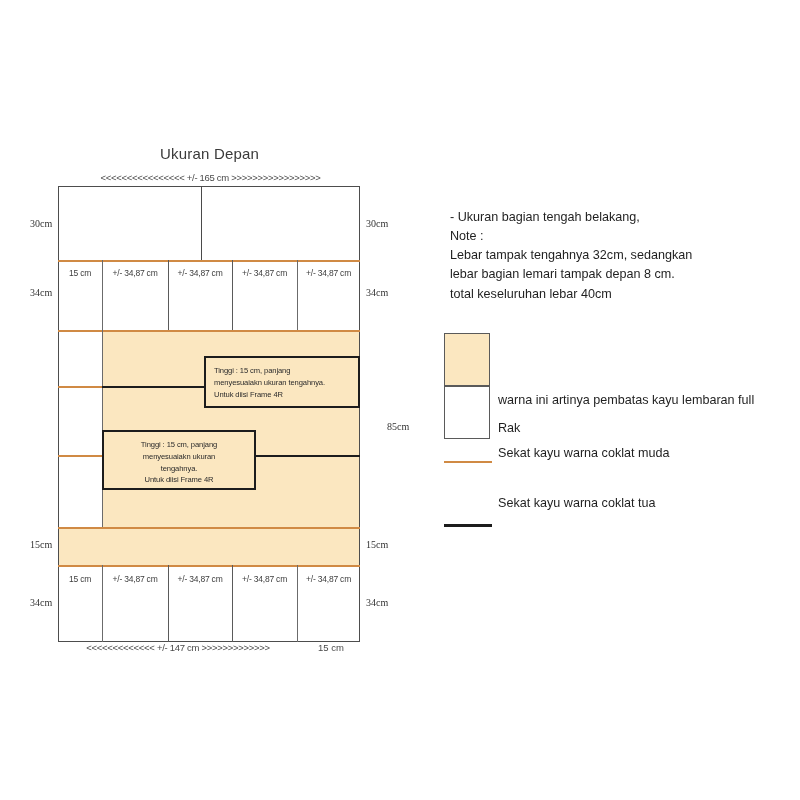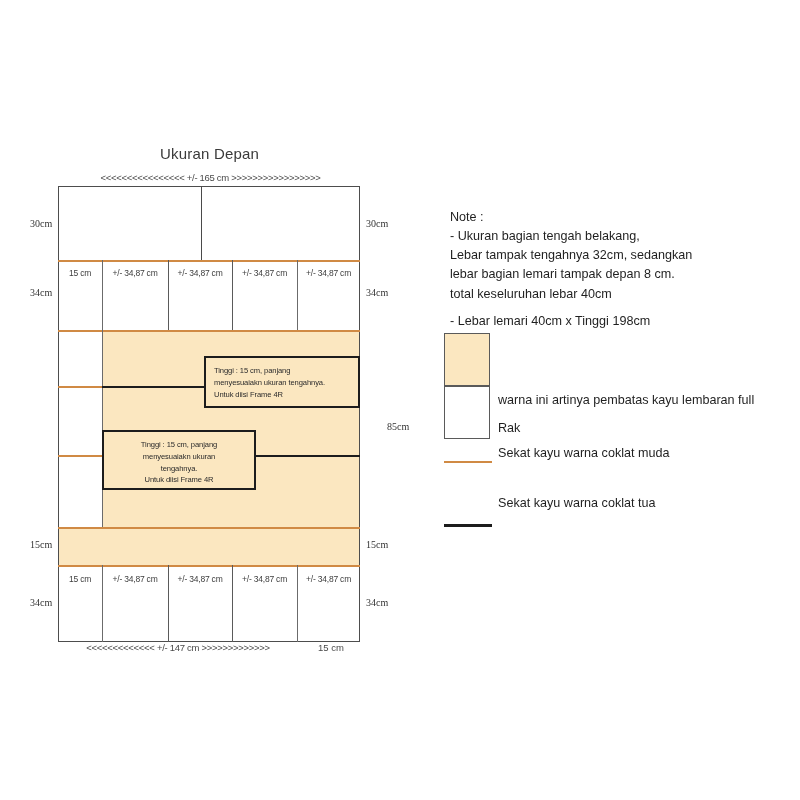--- a/index.html
+++ b/index.html
@@ -224,27 +224,26 @@
 <div class="dim-lbl abs" style="left:366px; top:218px;">30cm</div>
 <div class="dim-lbl abs" style="left:366px; top:287px;">34cm</div>
 <div class="dim-lbl abs" style="left:387px; top:421px;">85cm</div>
 <div class="dim-lbl abs" style="left:366px; top:539px;">15cm</div>
 <div class="dim-lbl abs" style="left:366px; top:597px;">34cm</div>
 
 <div class="abs" id="bottom-dim">&lt;&lt;&lt;&lt;&lt;&lt;&lt;&lt;&lt;&lt;&lt;&lt;&lt;   +/- 147 cm   &gt;&gt;&gt;&gt;&gt;&gt;&gt;&gt;&gt;&gt;&gt;&gt;&gt;</div>
 <div class="abs" id="bottom-dim-right">15 cm</div>
 
 <div class="abs" id="note">
+  <div>- Ukuran bagian tengah belakang,</div>
   <div>Note :</div>
-  <div>- Ukuran bagian tengah belakang,</div>
   <div> Lebar tampak tengahnya  32cm, sedangkan</div>
   <div>lebar bagian lemari tampak depan 8 cm.</div>
   <div>total keseluruhan lebar 40cm</div>
   <div class="blank"></div>
-  <div>- Lebar lemari 40cm x Tinggi 198cm</div>
 </div>
 
 <div class="abs" id="legend">
   <div class="sw-box sw-beige"></div>
   <div class="sw-box sw-white"></div>
 
   <div class="lg-text" style="left:54px; top:36px;margin-top:24px;">warna ini artinya pembatas kayu lembaran full</div>
   <div class="lg-text" style="left:54px; top:88px;">Rak</div>
 
   <div class="lg-line-light" style="top:128px;"></div>

